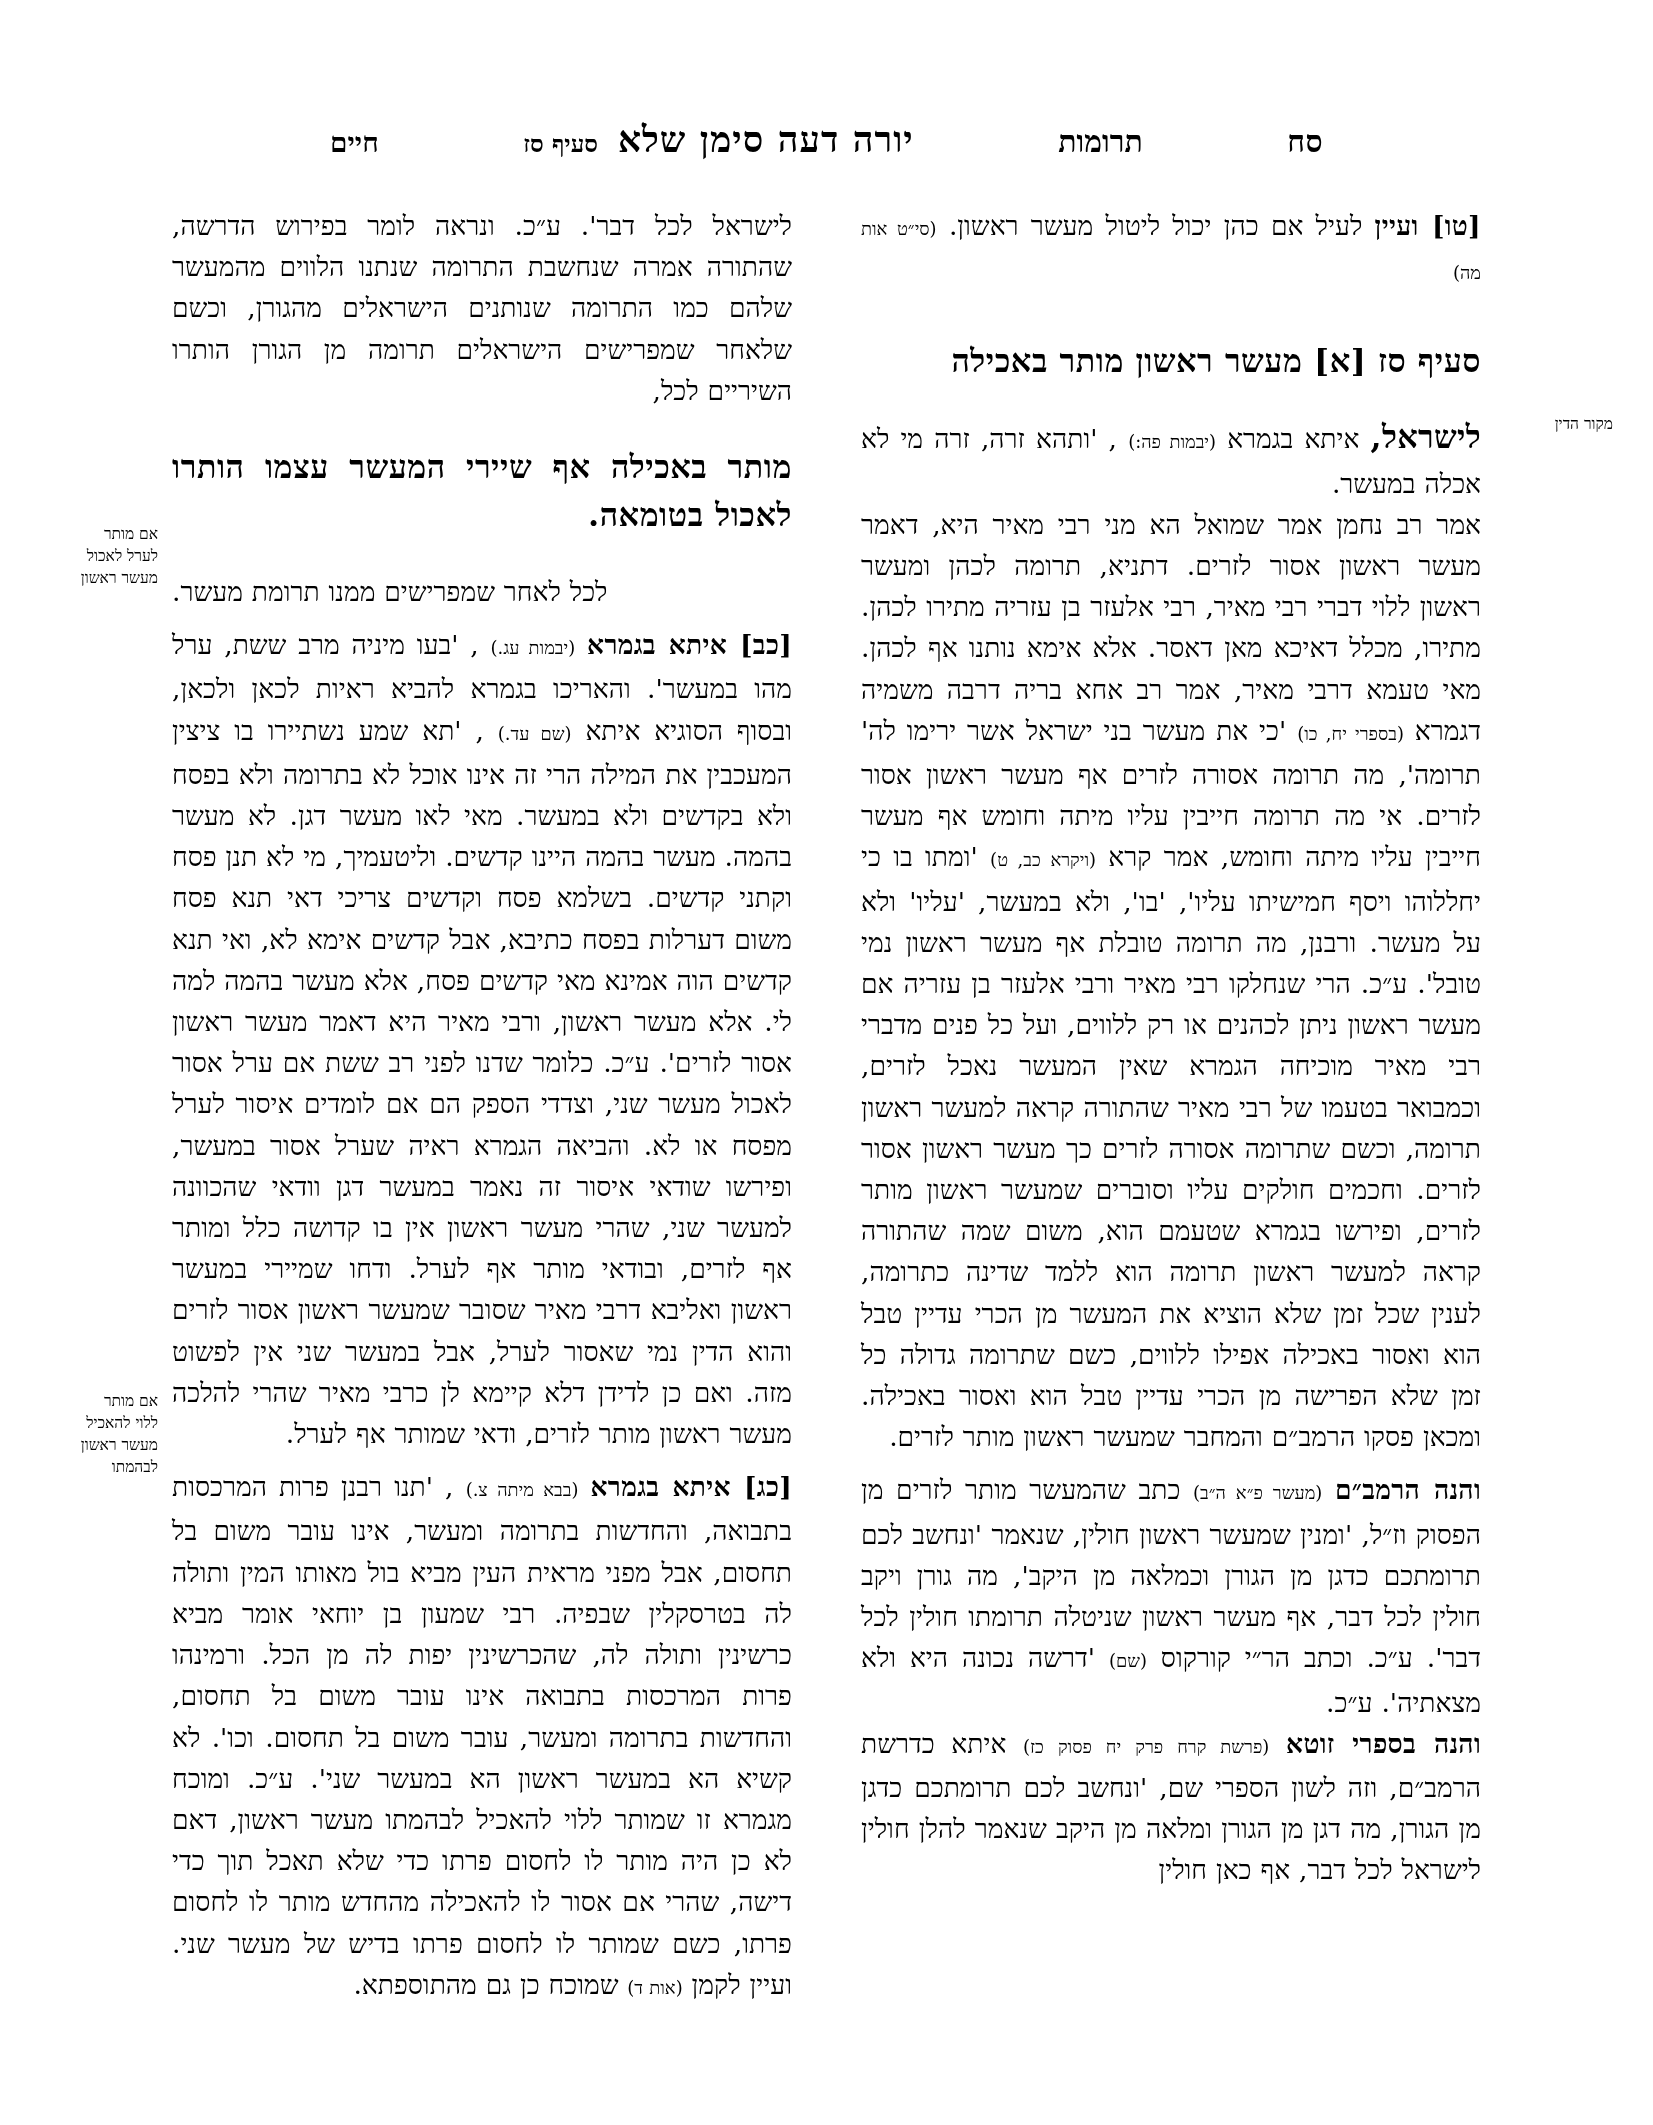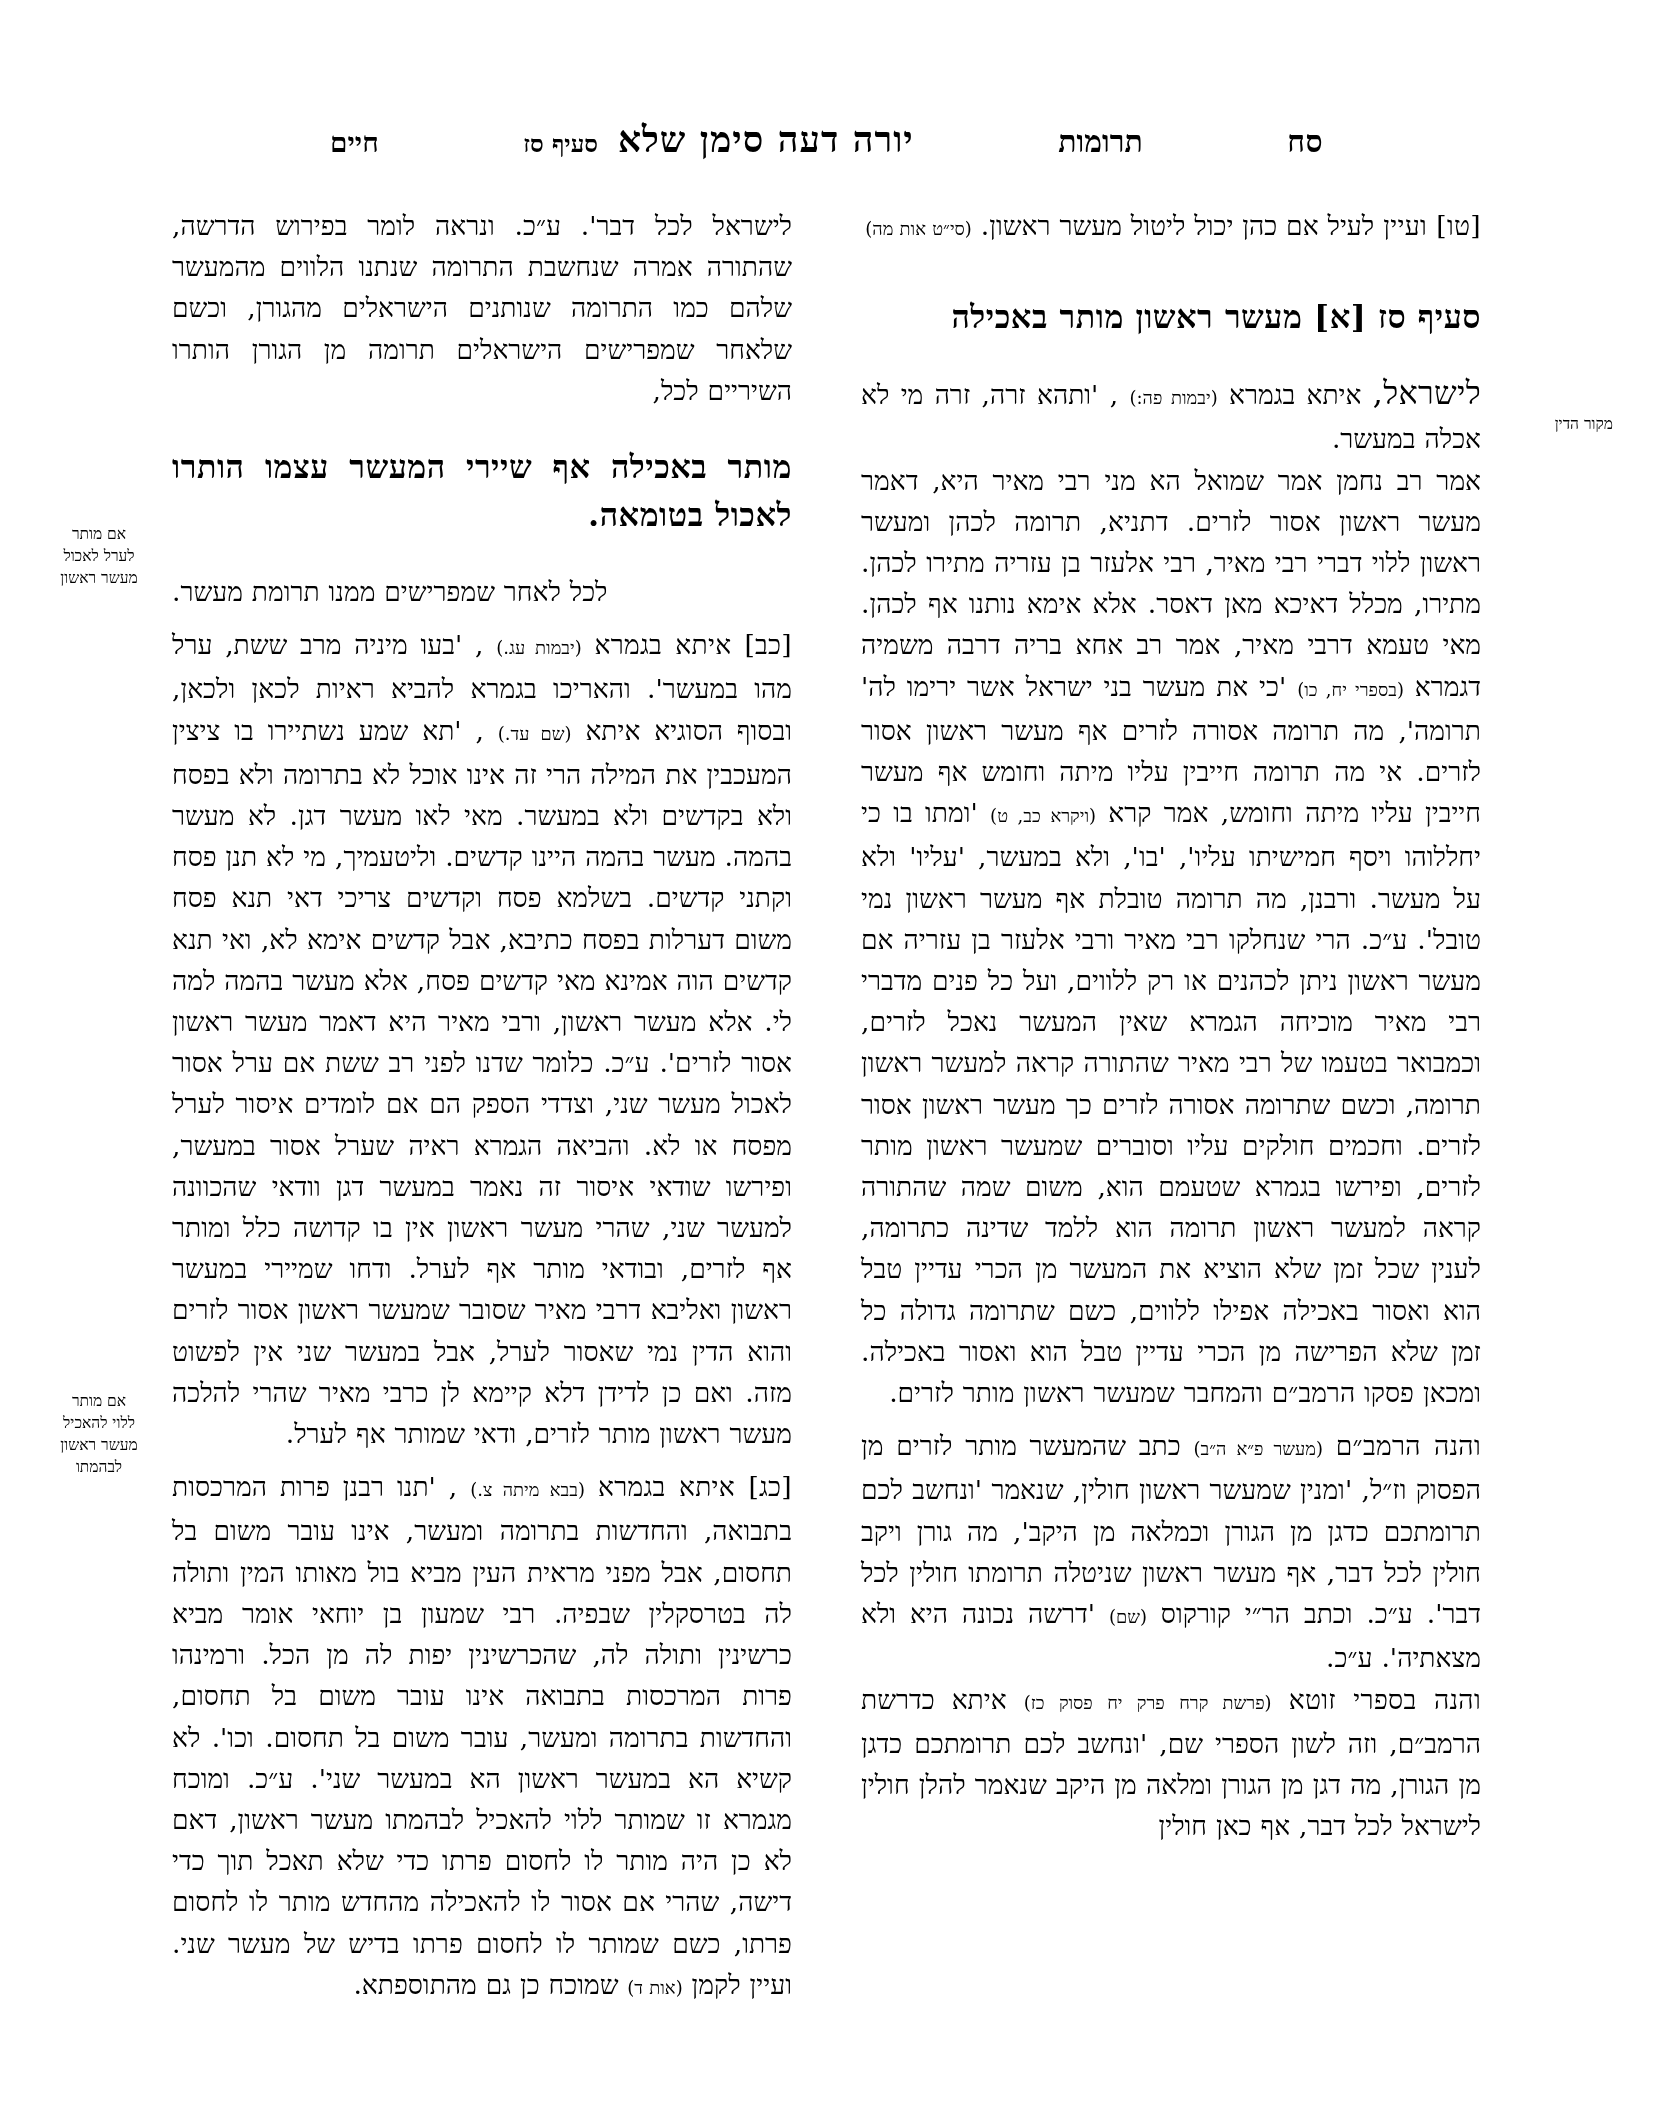--- a/index.html
+++ b/index.html
@@ -91,21 +91,21 @@
   .para {
     font-size: 26.5px;
     line-height: 41.2px;
     text-align: justify;
     text-justify: inter-word;
     margin: 0 0 0 0;
     direction: rtl;
     word-spacing: 0.5px;
   }
   .lead {
-    font-weight: 400;
+    font-weight: 700;
     letter-spacing: 0.3px;
   }
   .src {
     font-size: 18px;
     font-weight: 400;
   }
   .bigdisplay {
     font-size: 32px;
     font-weight: 700;
     line-height: 48px;
@@ -118,21 +118,20 @@
   }
   .tail-center {
     text-align: left;
   }
 
   
   .margin-note {
     position: absolute;
     font-size: 15.5px;
     line-height: 22px;
-    text-align: center;
     direction: rtl;
     width: 118px;
     color: #000;
   }
   .margin-note.outer-left {
     left: -132px;
   }
   .margin-note.outer-right {
     right: -132px;
     text-align: right;

